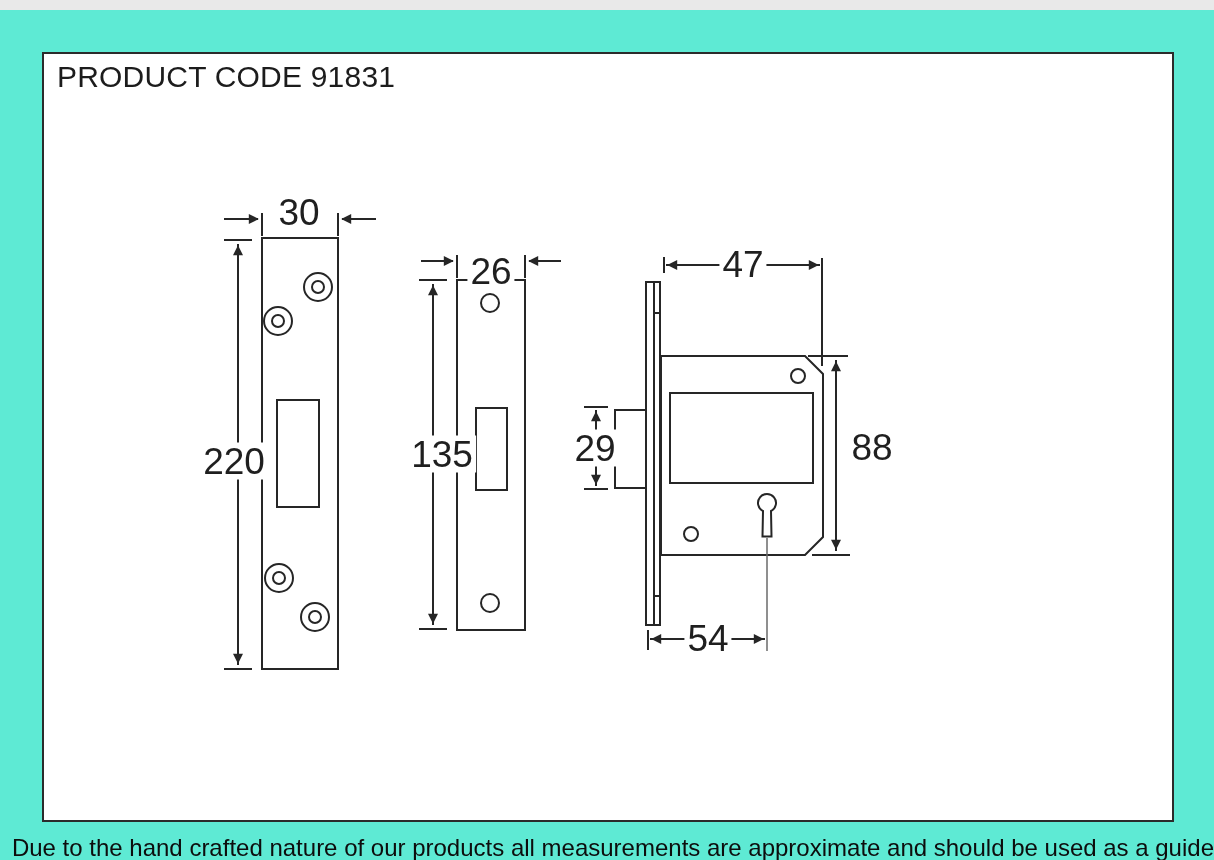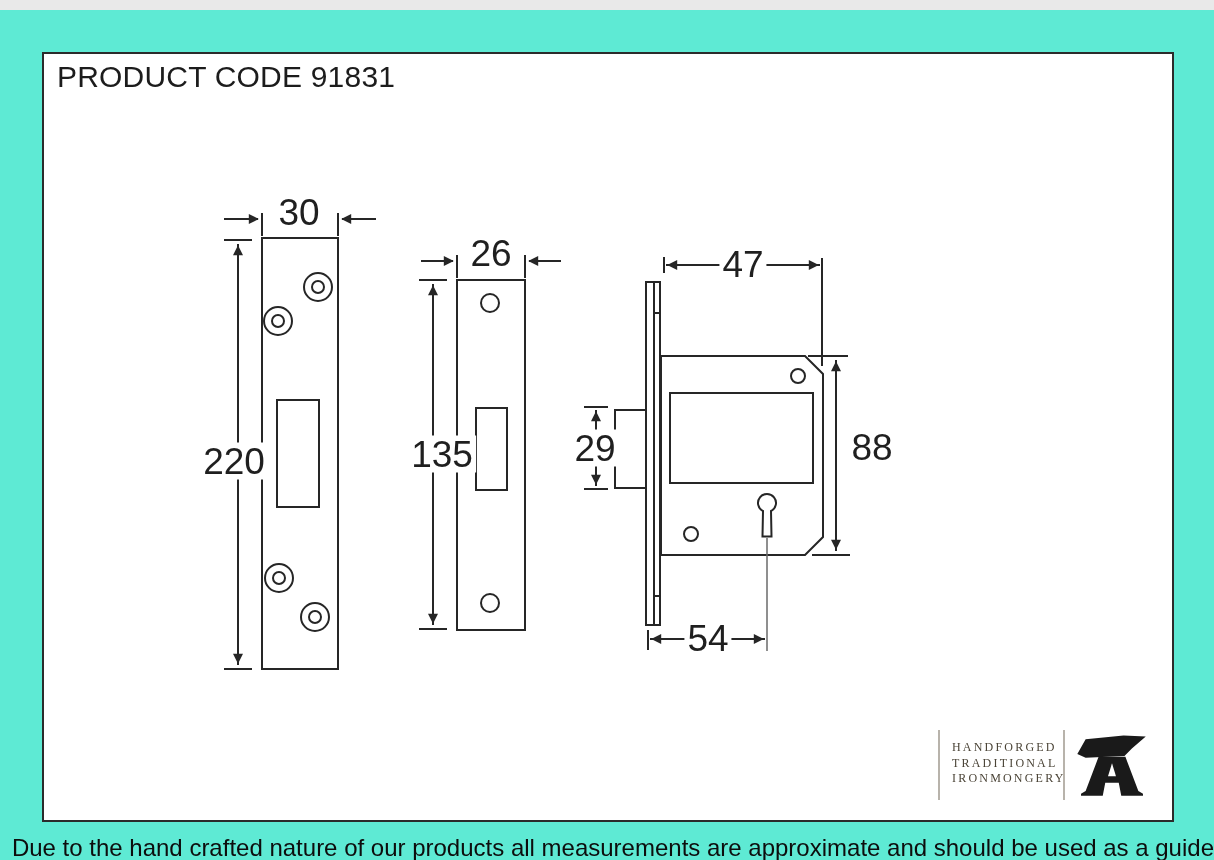--- a/index.html
+++ b/index.html
@@ -188,37 +188,23 @@
         <line x1="648" y1="620" x2="648" y2="640"></line>
         <line x1="650" y1="629" x2="765" y2="629"></line>
         <line x1="700" y1="629" x2="652" y2="629" marker-end="url(#ah)"></line>
         <line x1="716" y1="629" x2="763" y2="629" marker-end="url(#ah)"></line>
       </g>
     </g>
   </svg>
 
   <div class="dim" style="left:299px;top:202px">30</div>
   <div class="dim" style="left:234px;top:451px">220</div>
-  <div class="dim" style="left:491px;top:243px">26</div>
+  <div class="dim" style="left:491px;top:261px">26</div>
   <div class="dim" style="left:442px;top:444px">135</div>
   <div class="dim" style="left:743px;top:254px">47</div>
   <div class="dim" style="left:872px;top:437px">88</div>
   <div class="dim" style="left:595px;top:438px">29</div>
   <div class="dim" style="left:708px;top:628px">54</div>
 
-  <div class="brand">
-    <div class="rule left"></div>
-    <div class="words">
-      <div>HANDFORGED</div>
-      <div>TRADITIONAL</div>
-      <div>IRONMONGERY</div>
-    </div>
-    <div class="rule right"></div>
-    <svg class="anvil" width="80" height="74" viewBox="0 0 85 80">
-      <path fill="#1a1a1a" d="M5,26 L14,10 L55,6 L79,7 L64,20 L56,28 L14,30 Z"></path>
-      <path fill="#1a1a1a" d="M28,29 L57,29 L71,66 L76,69 L76,71 L52.5,71 L49.8,57 L35.2,57 L32.5,71 L9,71 L9,69 L14,66 Z"></path>
-      <path fill="#ffffff" d="M42.5,36 L46.8,50 L38.2,50 Z"></path>
-    </svg>
-  </div>
 
   <div class="footer">Due to the hand crafted nature of our products all measurements are approximate and should be used as a guide only</div>
 
 </div>
 
 </body></html>

